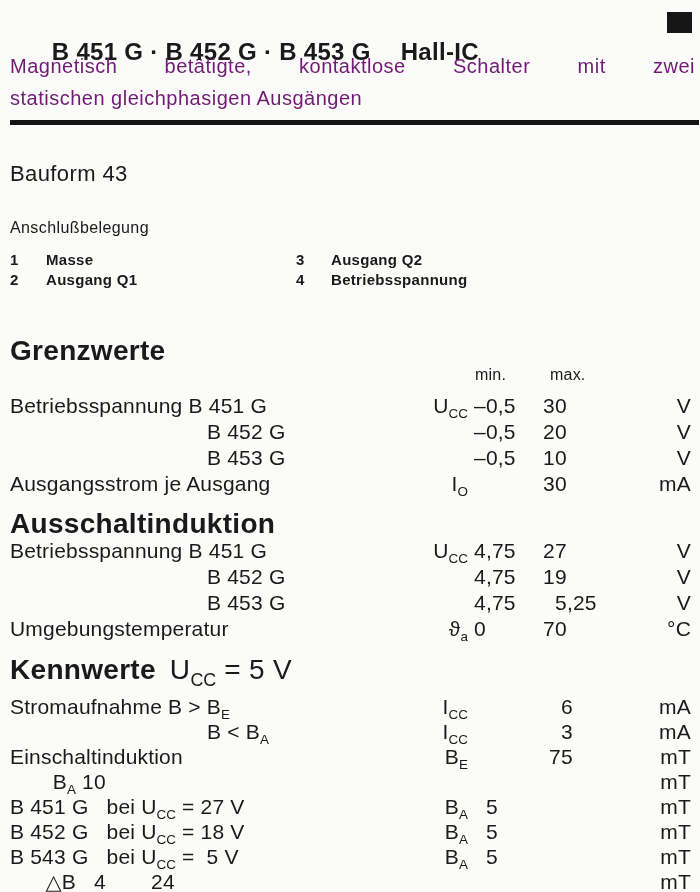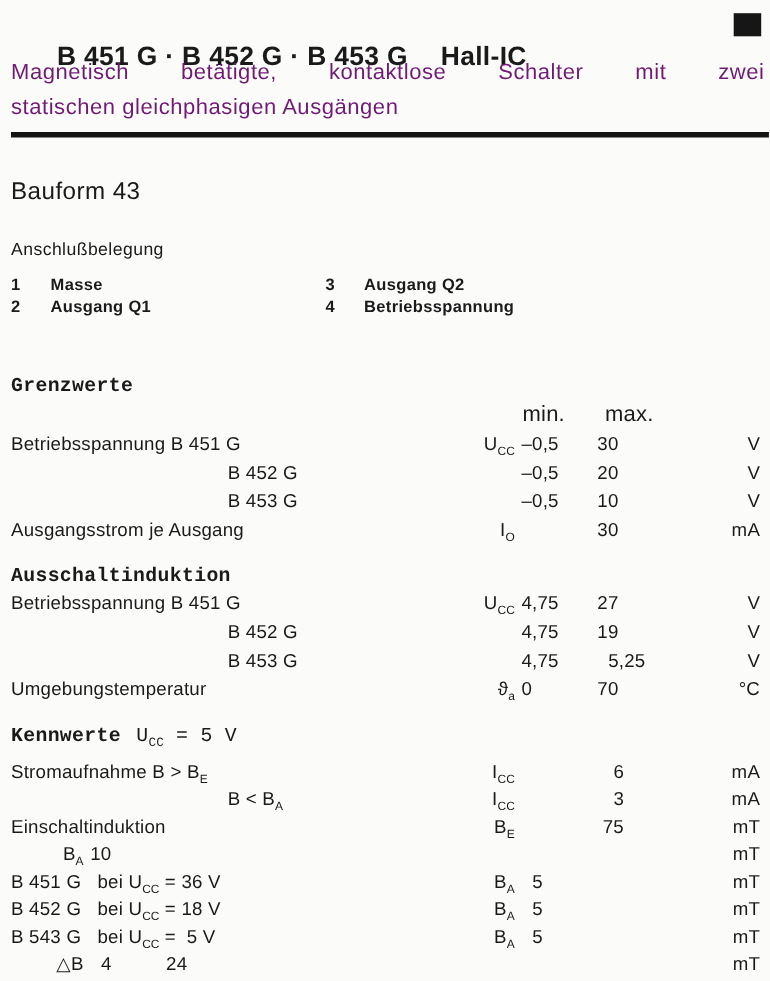--- a/index.html
+++ b/index.html
@@ -42,29 +42,29 @@
     margin-top: 11px;
     display: grid;
     grid-template-columns: 36px 250px 35px auto;
     line-height: 20px;
     font-size: 15px; font-weight: bold; letter-spacing: 0.3px;
   }
   
   .sections { margin-top: 48px; }
   .section.sec-1 { margin-top: 13px; }
   .section.sec-2 { margin-top: 14px; }
-  .sec-heading { font-size: 18px; line-height: 26px; margin-bottom: 2px; letter-spacing: 0.3px; font-family: Liberation Mono, monospace; }
+  .sec-heading { font-size: 28px; line-height: 26px; margin-bottom: 2px; letter-spacing: 0.3px; }
   .sec-title { font-weight: bold; }
   .sec-suffix { margin-left: 14px; font-weight: normal; }
   .trow {
     display: flex; align-items: baseline; height: 26px;
-    font-size: 17px; letter-spacing: 0.2px;
+    font-size: 21px; letter-spacing: 0.2px;
   }
   .sec-2 .trow { height: 25px; }
-  .trow.chead { height: 28px; font-size: 20px; }
+  .trow.chead { height: 28px; font-size: 16px; }
   .c-label { flex: 0 0 392px; white-space: pre; overflow: hidden; }
   .c-sym   { flex: 0 0 66px; white-space: pre; text-align: right; }
   .c-min   { flex: 0 0 75px; white-space: pre; text-indent: 6px; }
   .c-max   { flex: 0 0 84px; white-space: pre; }
   .chead .c-min { text-indent: 7px; }
   .chead .c-max { text-indent: 7px; }
   .c-unit  { flex: 1 1 auto; text-align: right; padding-right: 4px; white-space: pre; }
   .spacer  { display: inline-block; width: 197px; }
   sub { font-size: 64%; letter-spacing: 0; }
 </style>
@@ -195,21 +195,21 @@
           <div class="c-max"> 75</div>
           <div class="c-unit">mT</div>
         </div>
         <div class="trow">
           <div class="c-sym"><span>B</span><sub>A</sub></div>
           <div class="c-min">10</div>
           <div class="c-max"></div>
           <div class="c-unit">mT</div>
         </div>
         <div class="trow">
-          <div class="c-label"><span>B 451 G   bei U</span><sub>CC</sub><span> = 36 V</span></div>
+          <div class="c-label"><span>B 451 G   bei U</span><sub>CC</sub><span> = 27 V</span></div>
           <div class="c-sym"><span>B</span><sub>A</sub></div>
           <div class="c-min">  5</div>
           <div class="c-max"></div>
           <div class="c-unit">mT</div>
         </div>
         <div class="trow">
           <div class="c-label"><span>B 452 G   bei U</span><sub>CC</sub><span> = 18 V</span></div>
           <div class="c-sym"><span>B</span><sub>A</sub></div>
           <div class="c-min">  5</div>
           <div class="c-max"></div>

